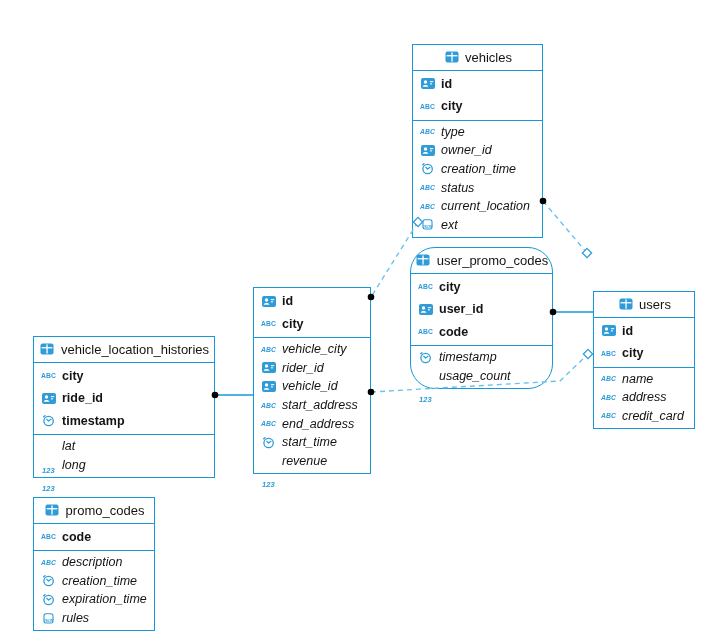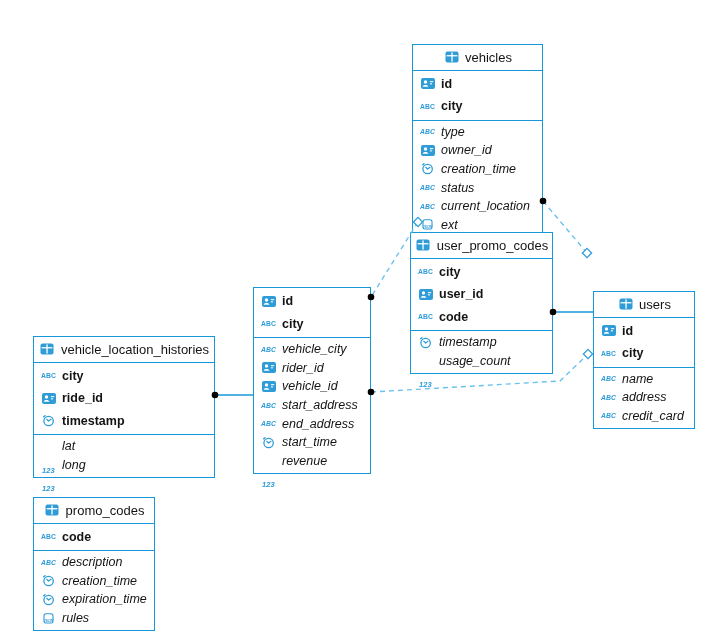--- a/index.html
+++ b/index.html
@@ -148,21 +148,21 @@
           <span class="icon">
             <svg width="13" height="13" viewBox="0 0 13 13">
               <path d="M2 4 Q2 1.8 4 1.8 L9 1.8 Q11 1.8 11 4 L11 9.2 Q11 11 9.3 11 L3.7 11 Q2 11 2 9.2 Z" fill="#fff" stroke="currentColor" stroke-width="1.1"></path>
               <text x="6.5" y="9.6" font-size="3.6" font-weight="700" text-anchor="middle" fill="currentColor" font-family="Liberation Sans, sans-serif">JSON</text>
             </svg>
           </span>
           <span>ext</span>
         </div>
       </div>
     </div>
-    <div class="tbl" style="left: 410px; top: 232px; width: 143px;">
+    <div class="tbl" style="left: 410px; top: 247px; width: 143px; border-radius: 25px;">
       <div class="tbl-header">
         <span class="icon">
           <svg width="14" height="12" viewBox="0 0 14 12">
             <rect x="0.5" y="0.5" width="13" height="11" rx="2" fill="currentColor"></rect>
             <rect x="1.6" y="4.1" width="10.8" height="1.3" fill="#fff"></rect>
             <rect x="6.4" y="1.4" width="1.3" height="9.2" fill="#fff"></rect>
           </svg>
         </span>
         <span>user_promo_codes</span>
       </div>

